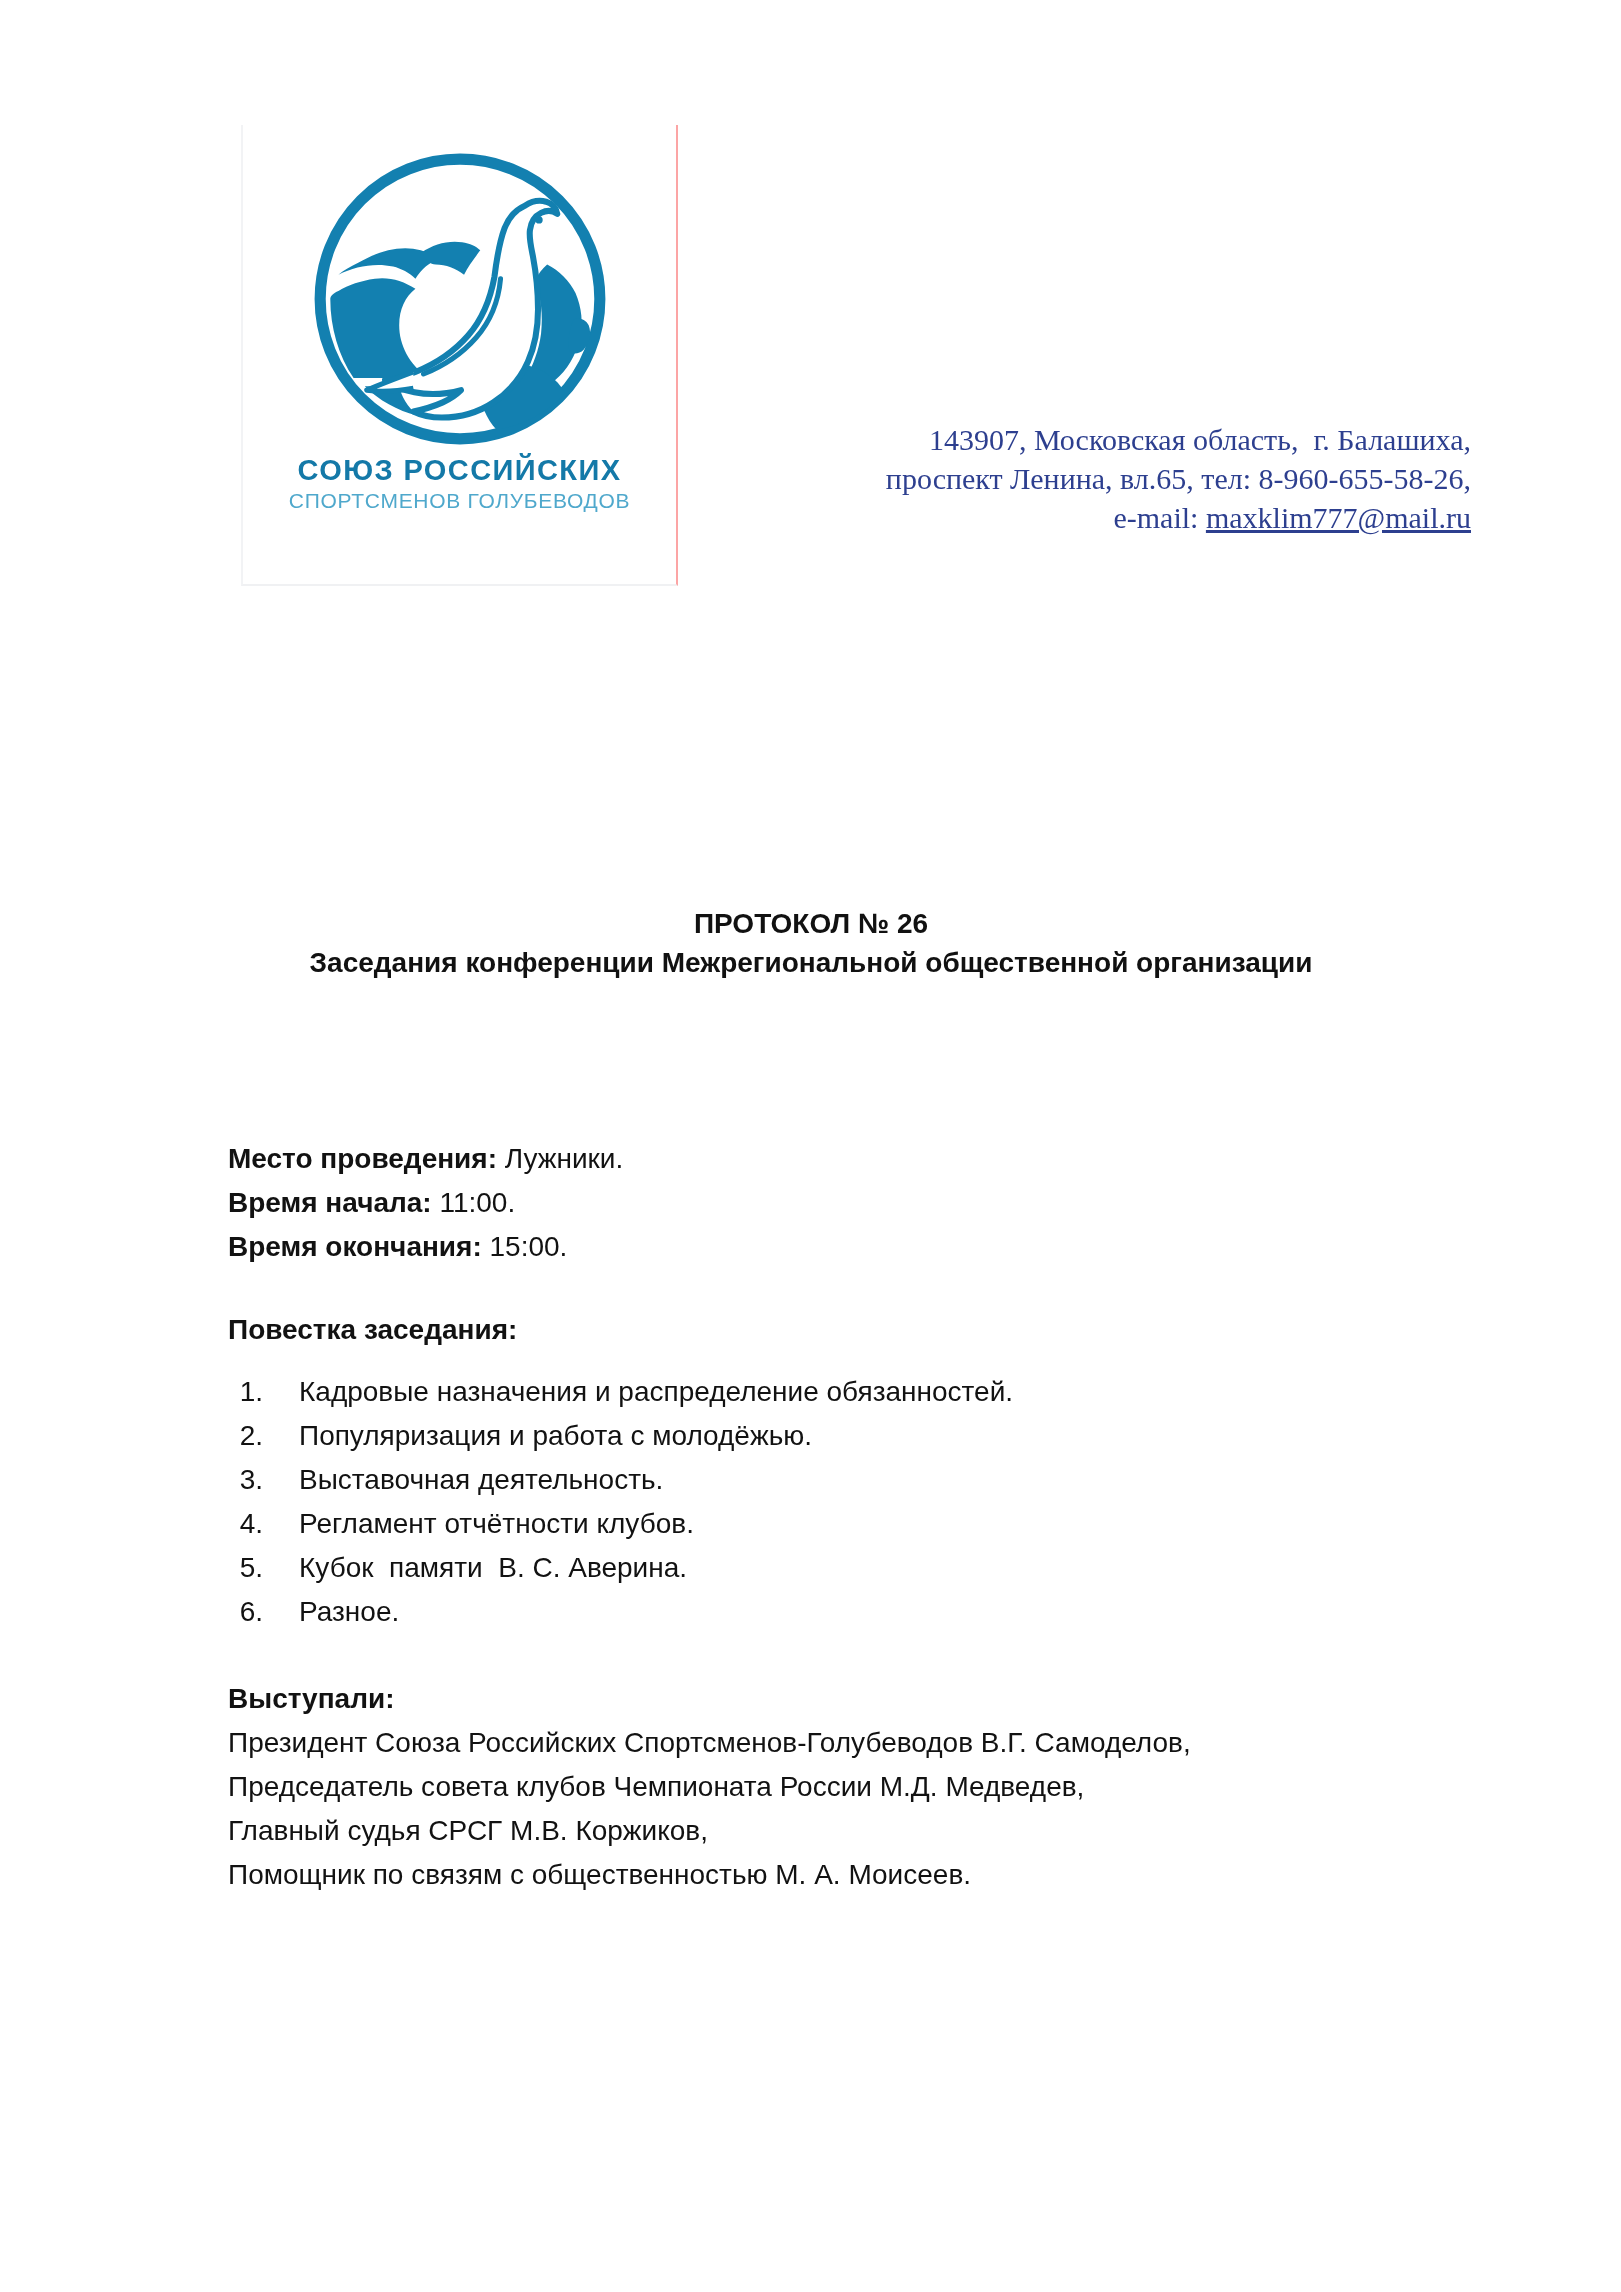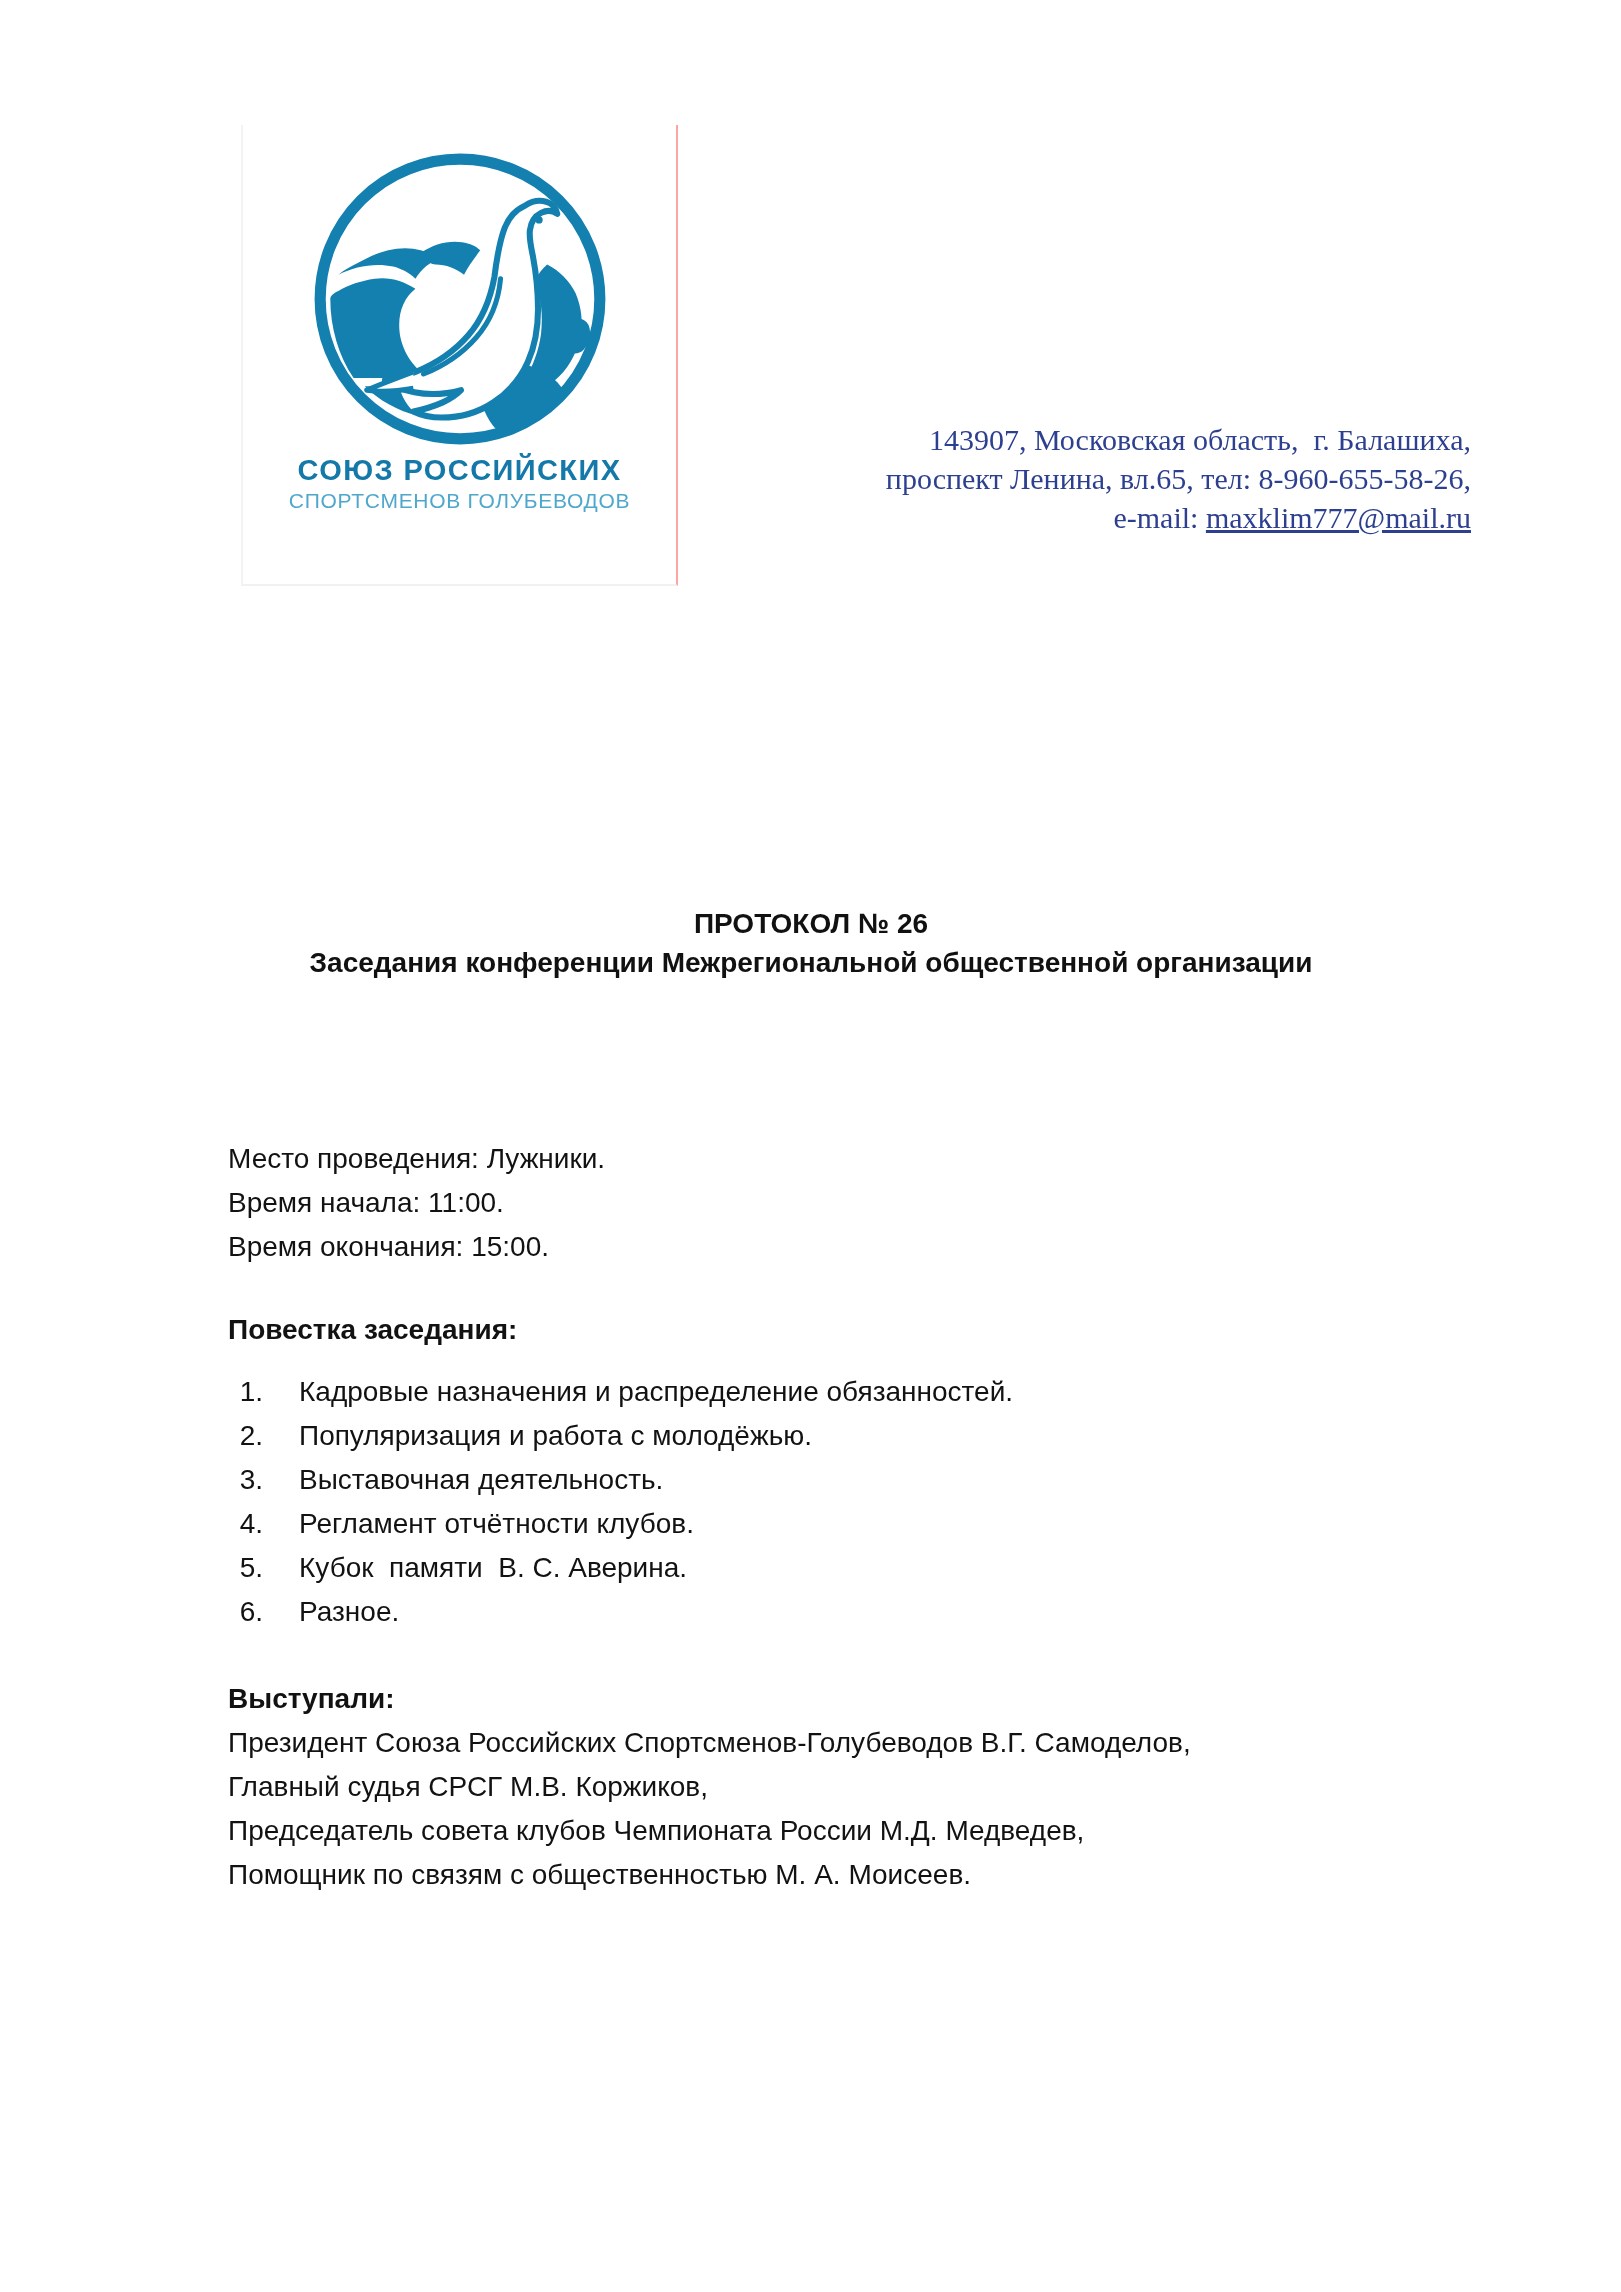--- a/index.html
+++ b/index.html
@@ -119,21 +119,21 @@
     left: 228px;
     top: 1137px;
     width: 1176px;
     font-family: "Liberation Sans", sans-serif;
     font-size: 28px;
     line-height: 44px;
     color: #121212;
   }
 
   .meta-line { display: block; white-space: pre; }
-  .meta-line b { font-weight: normal; }
+  .meta-line b { font-weight: bold; }
 
   .section-heading {
     display: block;
     font-weight: bold;
     margin-top: 39px;
   }
 
   .agenda {
     margin: 17.6px 0 0 0;
     padding: 0;
@@ -307,21 +307,21 @@
         <li>
           <span class="num">6.</span>
           <span class="txt">Разное.</span>
         </li>
       </ol>
 
     <div class="speakers">
       <span class="section-heading" style="margin-top:0">Выступали:</span>
       <div id="speakers-list">
           <span class="sp-line">Президент Союза Российских Спортсменов-Голубеводов В.Г. Самоделов,</span>
+          <span class="sp-line">Председатель совета клубов Чемпионата России М.Д. Медведев,</span>
           <span class="sp-line">Главный судья СРСГ М.В. Коржиков,</span>
-          <span class="sp-line">Председатель совета клубов Чемпионата России М.Д. Медведев,</span>
           <span class="sp-line">Помощник по связям с общественностью М. А. Моисеев.</span>
         </div>
     </div>
 
   </div>
 </div>
 
 
 </body></html>

